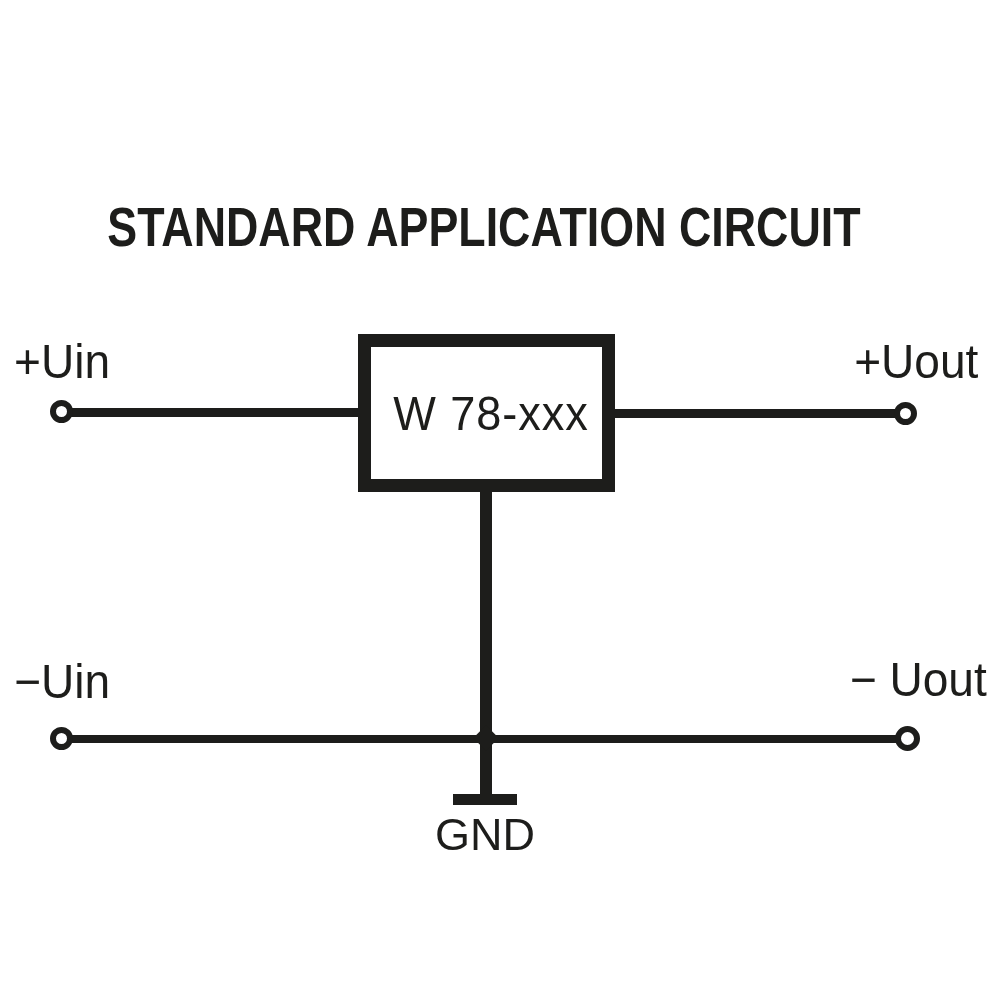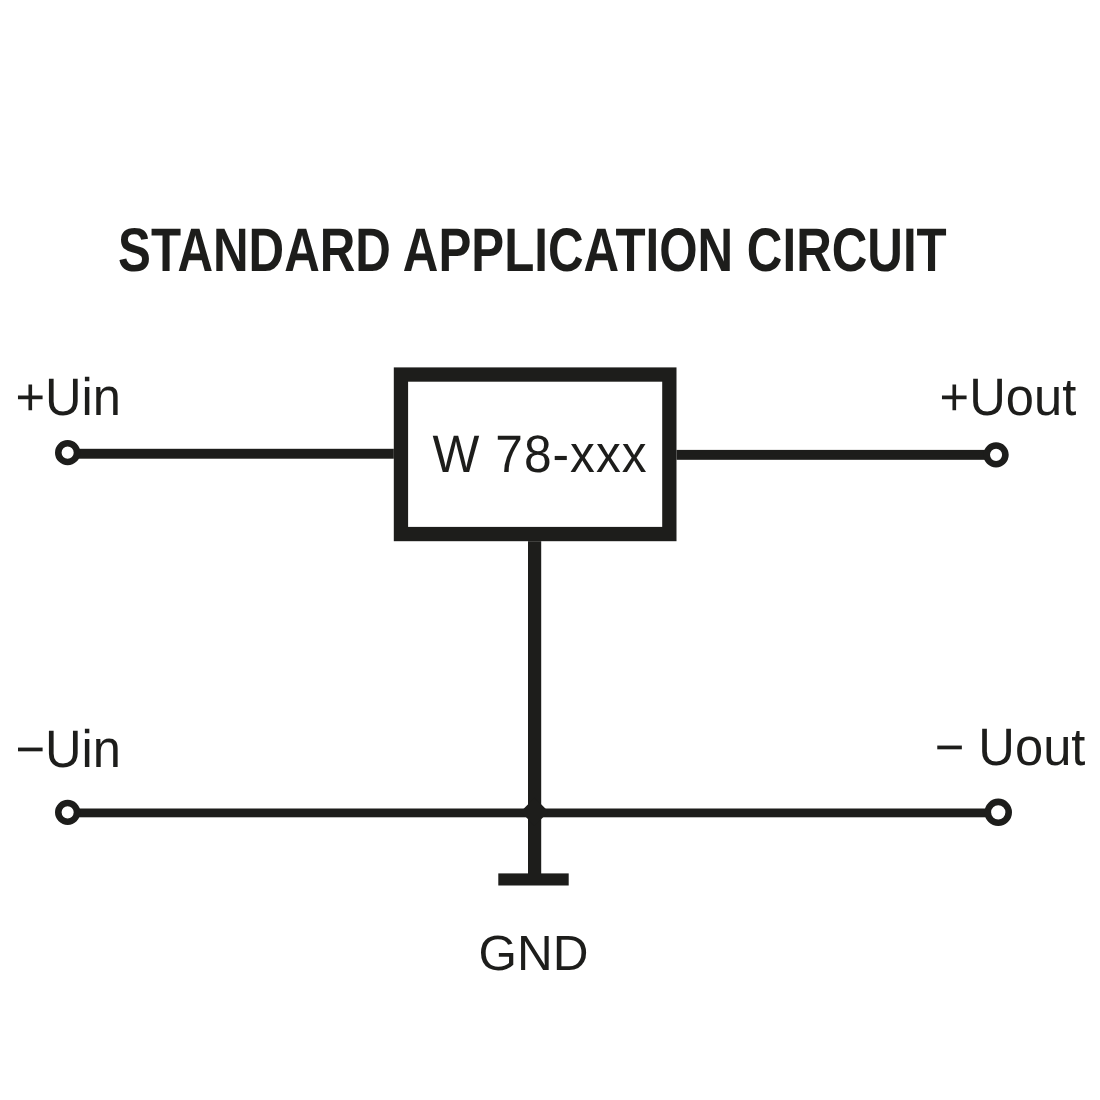--- a/index.html
+++ b/index.html
@@ -123,21 +123,21 @@
   }
   .label-right { transform-origin: right center; }
   .label-uin-pos  { left: 14px;  top: 306px; }
   .label-uout-pos { right: 22px; top: 306px; }
   .label-uin-neg  { left: 14px;  top: 626px; }
   .label-uout-neg { right: 13px; top: 624px; }
 
   .ground-label {
     position: absolute;
     left: 417px;
-    top: 812px;
+    top: 780px;
     width: 136px;
     text-align: center;
     font-size: 45px;
     line-height: 45px;
     font-weight: 400;
     color: var(--ink);
   }
 </style>
 </head>
 <body>

